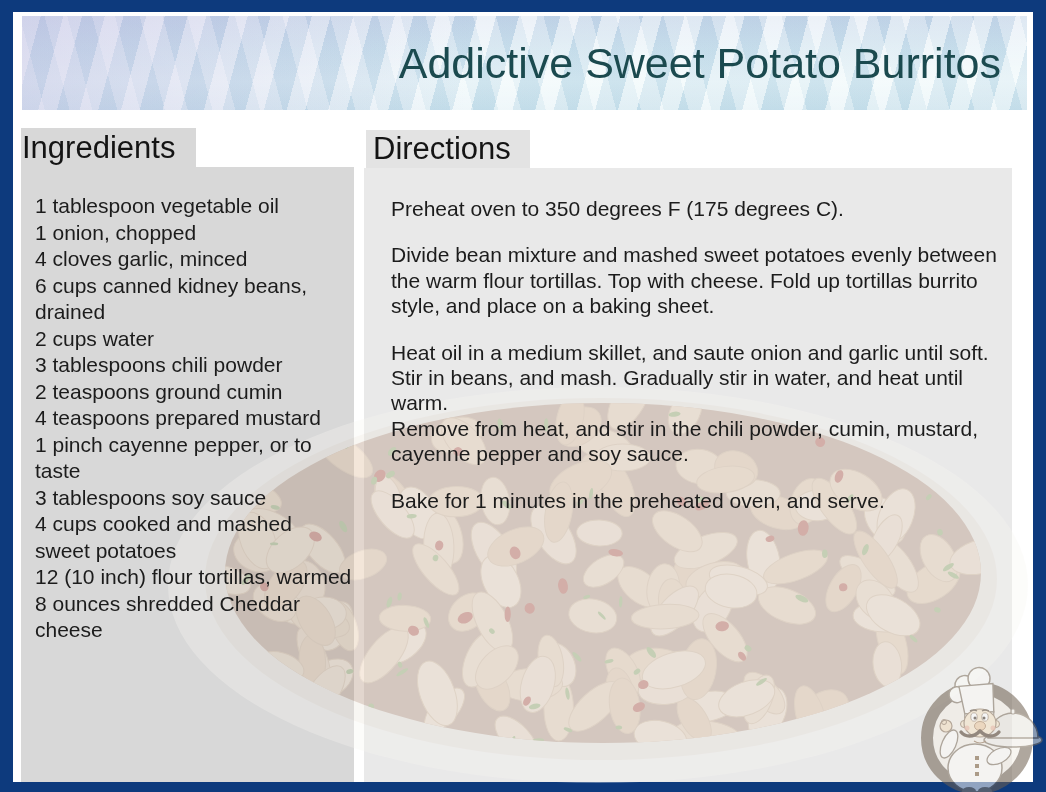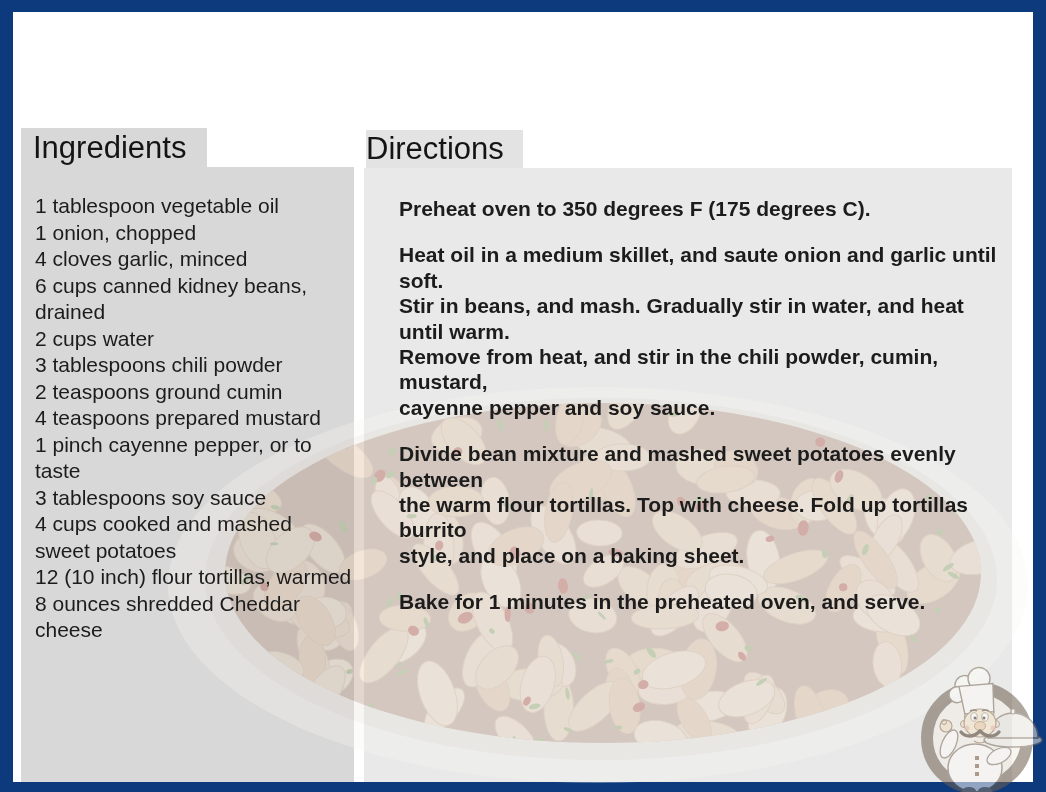--- a/index.html
+++ b/index.html
@@ -17,41 +17,44 @@
   .title{position:absolute;right:26px;top:0;height:94px;line-height:94px;
     font-size:43px;color:#1b4a4f;letter-spacing:0;white-space:nowrap;}
 
   
   .panel{position:absolute;z-index:1;}
   .ing-panel{left:8px;top:155px;width:333px;height:615px;background:#d8d8d8;}
   .dir-panel{left:351px;top:156px;width:648px;height:614px;background:#e9e9e9;}
 
   
   .headbox{position:absolute;z-index:3;font-size:31px;color:#141414;}
-  .ing-head{left:8px;top:116px;width:174px;height:39px;line-height:39px;padding-left:12px;background:#d8d8d8;}
-  .dir-head{left:353px;top:118px;width:157px;height:38px;line-height:38px;background:#e3e3e3;}
+  .ing-head{left:8px;top:116px;width:174px;height:39px;line-height:39px;padding-left:1px;background:#d8d8d8;}
+  .dir-head{left:353px;top:118px;width:157px;height:38px;line-height:38px;padding-left:7px;background:#e3e3e3;}
 
   
   .ing-text{position:absolute;z-index:3;left:8px;top:181px;width:333px;
     padding:0 2px 0 14px;box-sizing:border-box;font-size:21px;line-height:26.5px;
     color:#1c1c1c;white-space:pre-line;}
   .dir-text{position:absolute;z-index:3;left:351px;top:184px;width:648px;
     padding:0 0 0 19px;box-sizing:border-box;font-size:21px;line-height:25.4px;color:#1c1c1c;}
-  .dir-text p{margin:0 0 21px 16px;white-space:pre-line;font-weight:bold;}
+  .dir-text p{margin:0 0 21px 8px;white-space:pre-line;}
 
   
   .beans{position:absolute;z-index:2;left:150px;top:368px;opacity:0.33;}
   .chef{position:absolute;z-index:2;left:898px;top:648px;opacity:0.55;}
 </style>
 </head>
 <body>
 
 <div class="frame">
   <div class="page">
 
+    <div class="header">
+      <div class="title">Addictive Sweet Potato Burritos</div>
+    </div>
 
     <div class="panel ing-panel"></div>
     <div class="panel dir-panel"></div>
 
     <svg class="beans" width="870" height="410" viewBox="0 0 870 410">
       <ellipse cx="435" cy="205" rx="430" ry="198" fill="#f8f6f2"></ellipse>
       <ellipse cx="438" cy="199" rx="396" ry="181" fill="#ece4d8"></ellipse>
       <ellipse cx="440" cy="193" rx="378" ry="170" fill="#aa846c"></ellipse>
       <clipPath id="bowlclip">
           <ellipse cx="440" cy="193" rx="378" ry="170"></ellipse>
@@ -321,24 +324,24 @@
 2 teaspoons ground cumin
 4 teaspoons prepared mustard
 1 pinch cayenne pepper, or to taste
 3 tablespoons soy sauce
 4 cups cooked and mashed sweet potatoes
 12 (10 inch) flour tortillas, warmed
 8 ounces shredded Cheddar cheese</div>
 
     <div class="dir-text">
       <p>Preheat oven to 350 degrees F (175 degrees C).</p>
+      <p>Divide bean mixture and mashed sweet potatoes evenly between
+the warm flour tortillas. Top with cheese. Fold up tortillas burrito
+style, and place on a baking sheet.</p>
       <p>Heat oil in a medium skillet, and saute onion and garlic until soft.
 Stir in beans, and mash. Gradually stir in water, and heat until warm.
 Remove from heat, and stir in the chili powder, cumin, mustard,
 cayenne pepper and soy sauce.</p>
-      <p>Divide bean mixture and mashed sweet potatoes evenly between
-the warm flour tortillas. Top with cheese. Fold up tortillas burrito
-style, and place on a baking sheet.</p>
       <p>Bake for 1 minutes in the preheated oven, and serve.</p>
     </div>
 
   </div>
 </div>
 
 </body></html>

